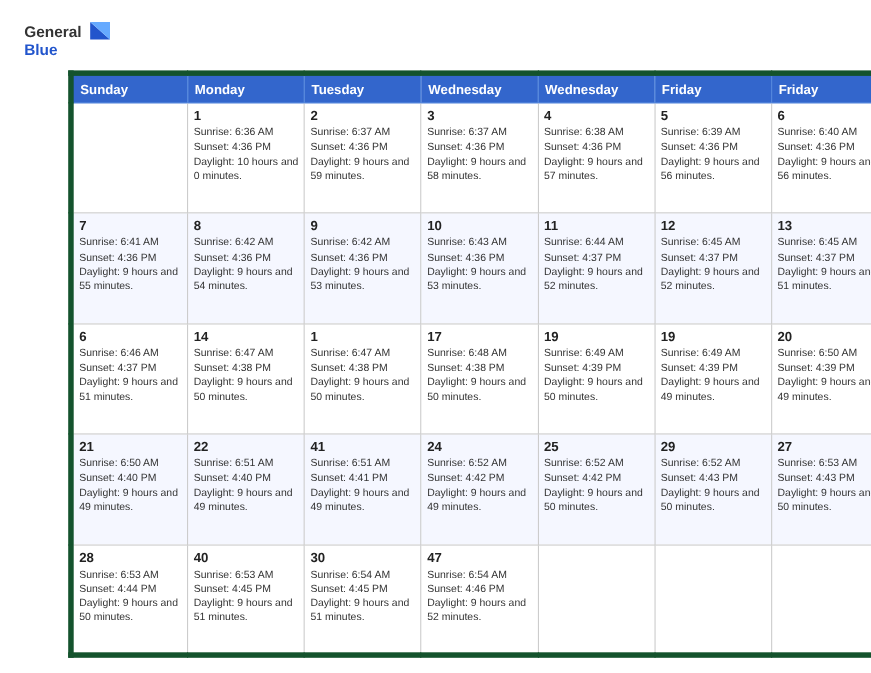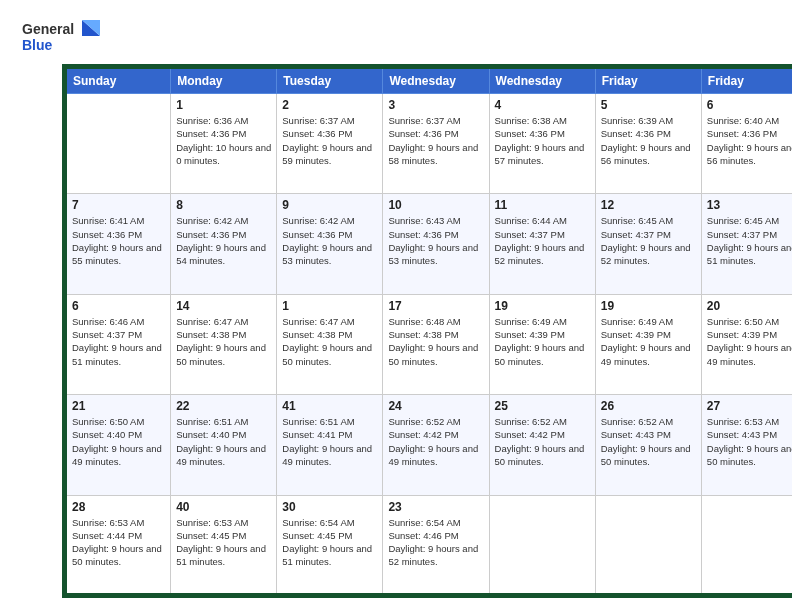--- a/index.html
+++ b/index.html
@@ -219,21 +219,21 @@
           </td>
           <td>
             <span class="day-num">24</span>
             <div class="day-info">Sunrise: 6:52 AM<br>Sunset: 4:42 PM<br>Daylight: 9 hours and 49 minutes.</div>
           </td>
           <td>
             <span class="day-num">25</span>
             <div class="day-info">Sunrise: 6:52 AM<br>Sunset: 4:42 PM<br>Daylight: 9 hours and 50 minutes.</div>
           </td>
           <td>
-            <span class="day-num">26</span>
+            <span class="day-num">29</span>
             <div class="day-info">Sunrise: 6:52 AM<br>Sunset: 4:43 PM<br>Daylight: 9 hours and 50 minutes.</div>
           </td>
           <td>
             <span class="day-num">27</span>
             <div class="day-info">Sunrise: 6:53 AM<br>Sunset: 4:43 PM<br>Daylight: 9 hours and 50 minutes.</div>
           </td>
         </tr>
         <tr>
           <td>
             <span class="day-num">28</span>
@@ -241,21 +241,21 @@
           </td>
           <td>
             <span class="day-num">40</span>
             <div class="day-info">Sunrise: 6:53 AM<br>Sunset: 4:45 PM<br>Daylight: 9 hours and 51 minutes.</div>
           </td>
           <td>
             <span class="day-num">30</span>
             <div class="day-info">Sunrise: 6:54 AM<br>Sunset: 4:45 PM<br>Daylight: 9 hours and 51 minutes.</div>
           </td>
           <td>
-            <span class="day-num">23</span>
+            <span class="day-num">47</span>
             <div class="day-info">Sunrise: 6:54 AM<br>Sunset: 4:46 PM<br>Daylight: 9 hours and 52 minutes.</div>
           </td>
           <td class="empty-cell"></td>
           <td class="empty-cell"></td>
           <td class="empty-cell"></td>
         </tr>
       </tbody>
   </table>
 </div>
 

